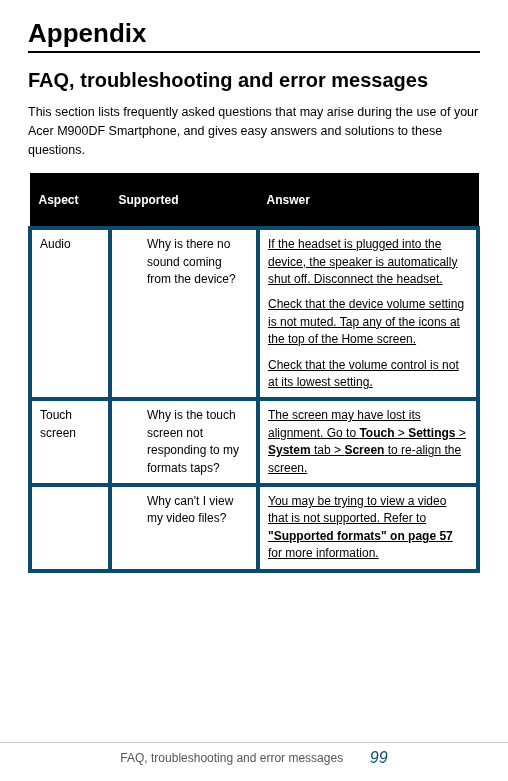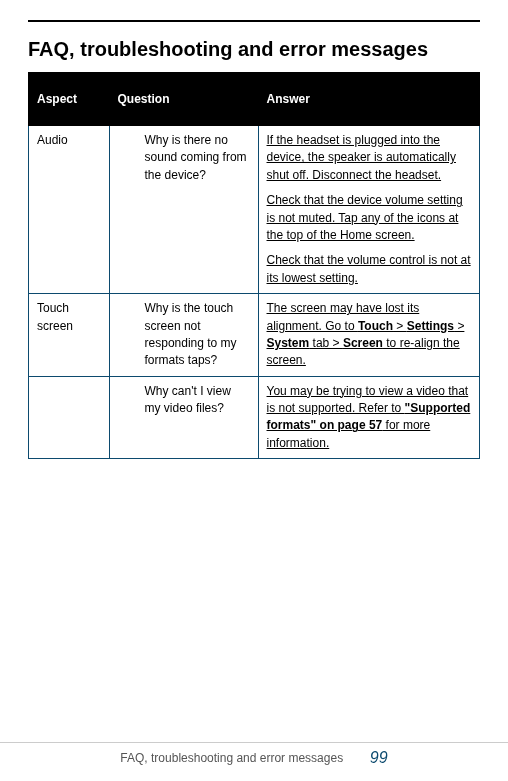--- a/index.html
+++ b/index.html
@@ -67,21 +67,21 @@
       padding: 19px 8px;
       text-align: left;
       font-weight: bold;
       font-size: 12px;
       border: 1px solid #000;
     }
 
     .faq-table td {
       padding: 6px 8px;
       vertical-align: top;
-      border: 1px solid #0c4a6e;
+      border: 4px solid #0c4a6e;
       font-size: 12px;
       line-height: 1.45;
       color: #000;
     }
 
     .faq-table tr.sub-row td.aspect-cell {
       border-top: none;
     }
 
     .faq-table .aspect-cell {
@@ -135,30 +135,32 @@
       font-size: 16px;
       color: #0c4a6e;
       font-style: italic;
     }
   </style>
 </head>
 <body>
 
 <div class="page-container">
 
+  <h1 class="appendix-title">Appendix</h1>
   <hr class="title-underline">
 
   <h2 class="section-title">FAQ, troubleshooting and error messages</h2>
 
+  <p class="intro-text">This section lists frequently asked questions that may arise during the use of your Acer M900DF Smartphone, and gives easy answers and solutions to these questions.</p>
 
   <table class="faq-table">
     <thead>
       <tr>
         <th>Aspect</th>
-        <th>Question</th>
+        <th>Supported</th>
         <th>Answer</th>
       </tr>
     </thead>
     <tbody>
 
       <tr>
         <td class="aspect-cell">Audio</td>
         <td class="question-cell">Why is there no sound coming from the device?</td>
         <td class="answer-cell">
           <div class="answer-para">If the headset is plugged into the device, the speaker is automatically shut off. Disconnect the headset.</div>

